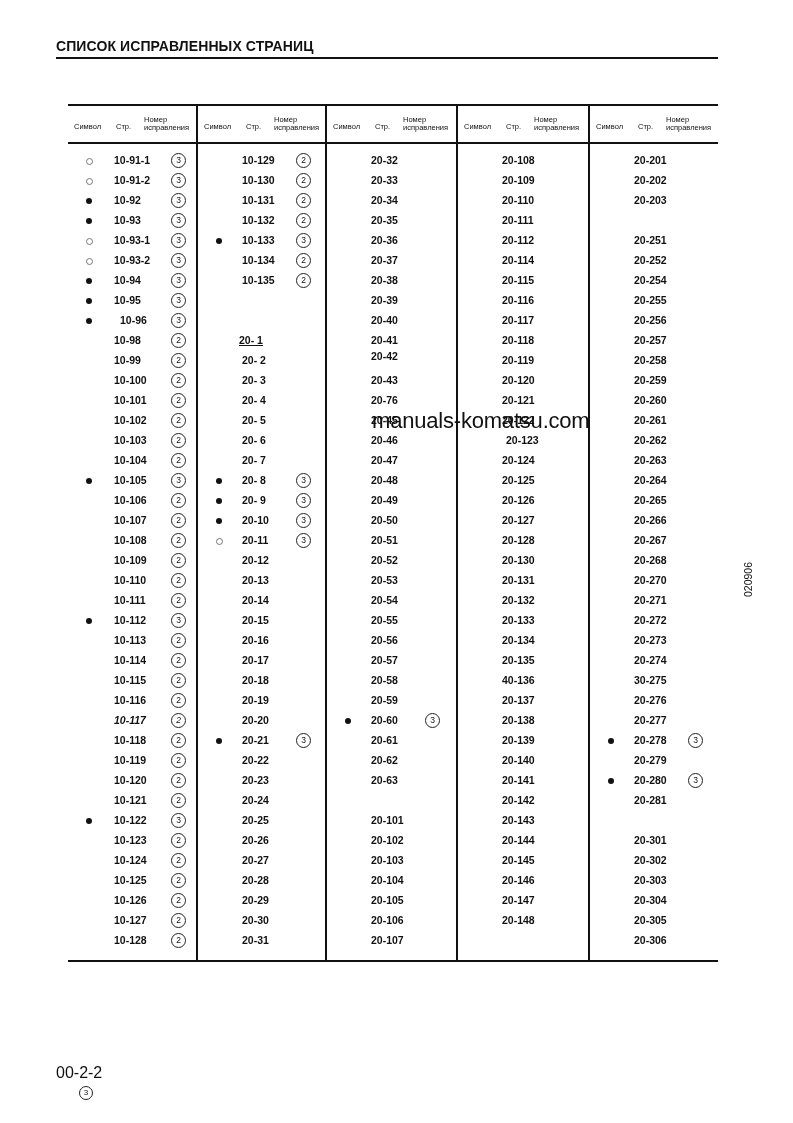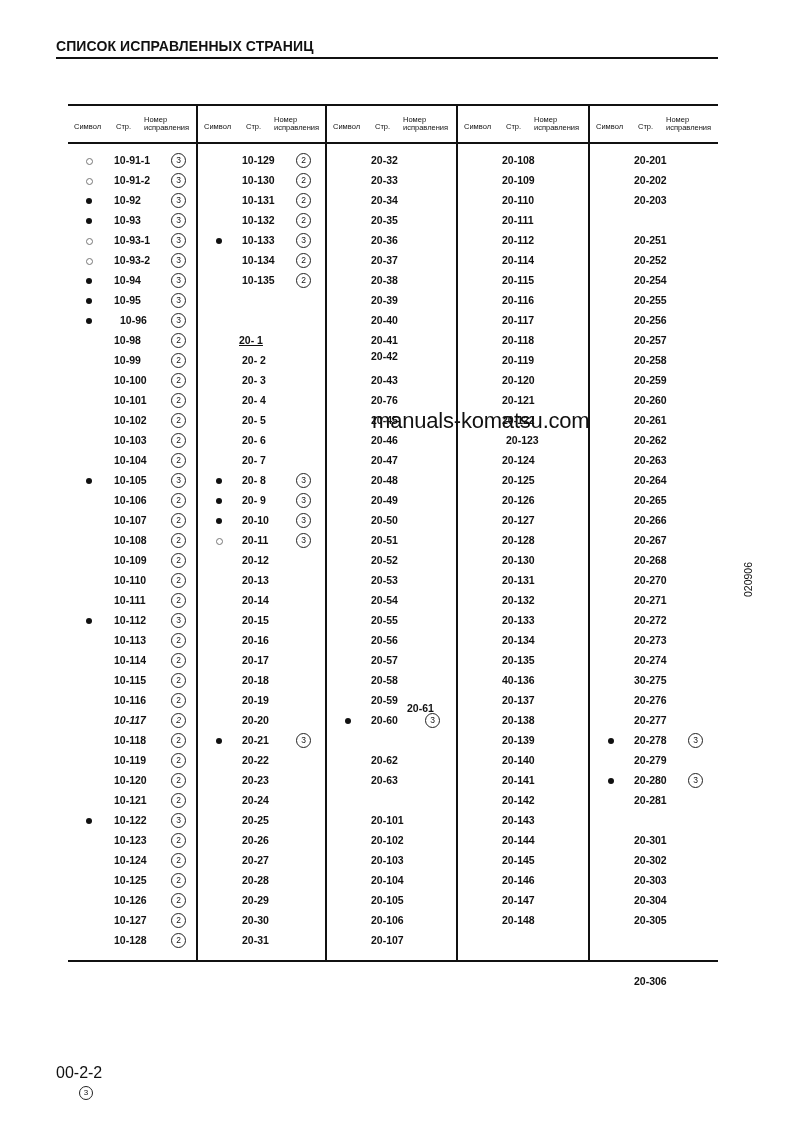--- a/index.html
+++ b/index.html
@@ -553,21 +553,21 @@
       </div>
       <div class="row" style="top: 588px;">
         <span class="sym" style="left: 16px;"></span>
         <span class="pg" style="left: 44px;">20-59</span>
       </div>
       <div class="row" style="top: 608px;">
         <span class="sym" style="left: 16px;"><span class="dot"></span></span>
         <span class="pg" style="left: 44px;">20-60</span>
         <span class="rev" style="left: 98px;">3</span>
       </div>
-      <div class="row" style="top: 596px; margin-left: 36px;">
+      <div class="row" style="top: 628px;">
         <span class="sym" style="left: 16px;"></span>
         <span class="pg" style="left: 44px;">20-61</span>
       </div>
       <div class="row" style="top: 648px;">
         <span class="sym" style="left: 16px;"></span>
         <span class="pg" style="left: 44px;">20-62</span>
       </div>
       <div class="row" style="top: 668px;">
         <span class="sym" style="left: 16px;"></span>
         <span class="pg" style="left: 44px;">20-63</span>
@@ -935,21 +935,21 @@
         <span class="pg" style="left: 44px;">20-303</span>
       </div>
       <div class="row" style="top: 788px;">
         <span class="sym" style="left: 16px;"></span>
         <span class="pg" style="left: 44px;">20-304</span>
       </div>
       <div class="row" style="top: 808px;">
         <span class="sym" style="left: 16px;"></span>
         <span class="pg" style="left: 44px;">20-305</span>
       </div>
-      <div class="row" style="top: 828px; margin-top: 41px;">
+      <div class="row" style="top: 828px;">
         <span class="sym" style="left: 16px;"></span>
         <span class="pg" style="left: 44px;">20-306</span>
       </div>
     </div>
   </div>
 
 <div class="watermark">manuals-komatsu.com</div>
 <div class="side-code">020906</div>
 
 <div class="page-num">00-2-2</div>

